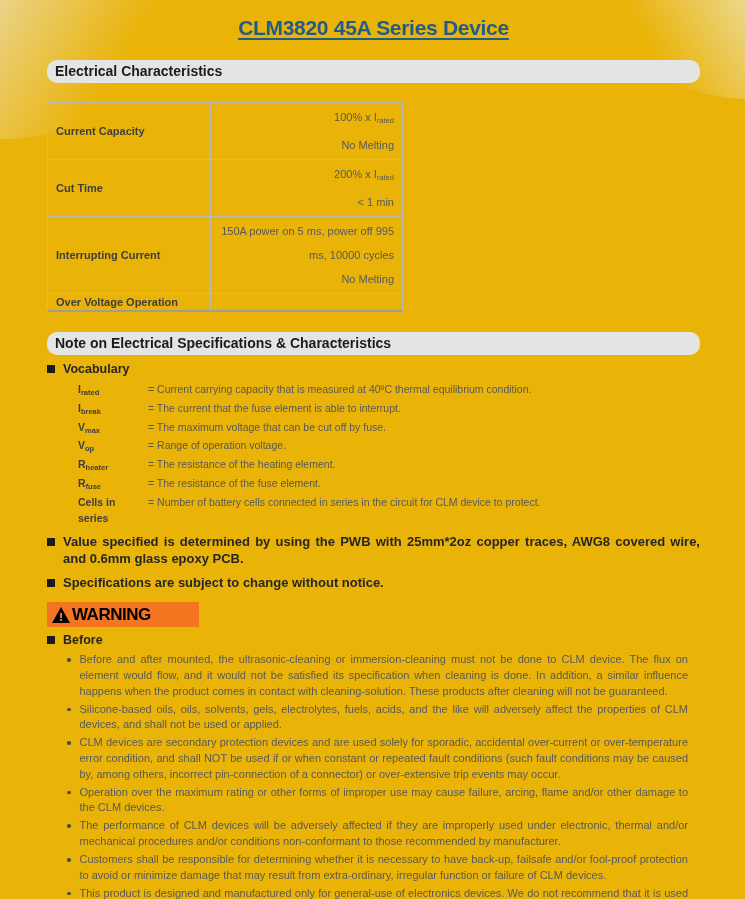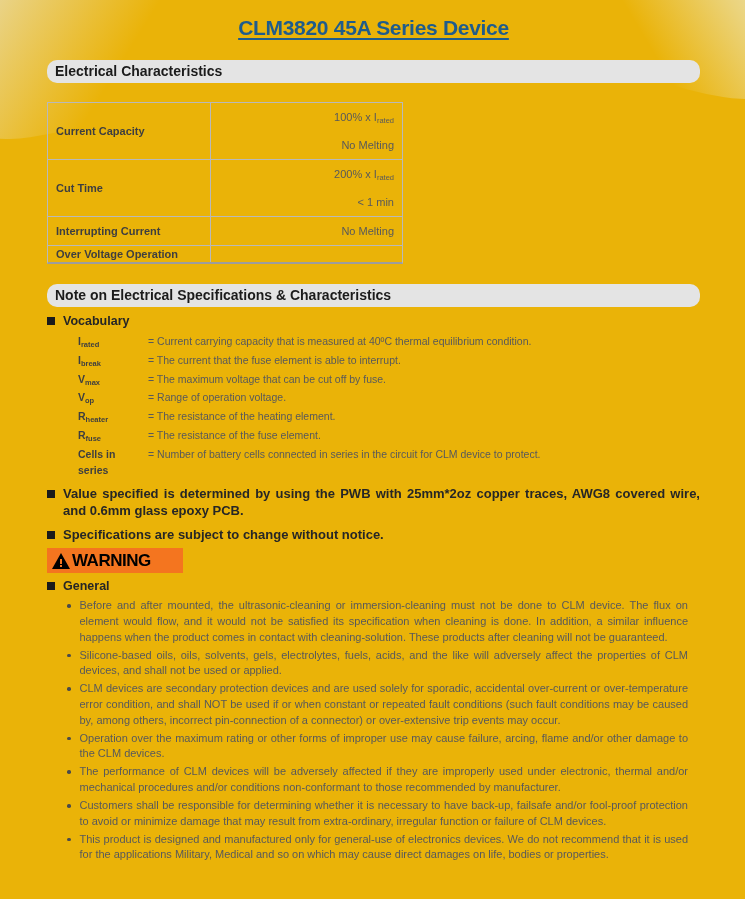--- a/index.html
+++ b/index.html
@@ -72,21 +72,21 @@
   .note-bullet { display:flex; margin-top:7px; }
   .note-bullet .sq { margin-top:5px; }
   .note-bullet-text {
     flex:1; font-size:13px; font-weight:bold; color:#262626;
     line-height:17px; text-align:justify;
   }
   .note-bullet-text.nojustify { text-align:left; }
 
   
   .warning-banner {
-    margin-top:5px; width:136px; height:25px;
+    margin-top:11px; width:152px; height:25px;
     background:var(--warning_orange, #f4751f);
     display:flex; align-items:center; padding:0 6px 0 5px;text-align:right;
   }
   .warn-tri { position:relative; width:0; height:0; margin-right:2px;
     border-left:9px solid transparent; border-right:9px solid transparent;
     border-bottom:16px solid #000;
   }
   .warn-tri .bar {
     position:absolute; left:-1px; top:6px; width:2px; height:5px;
     background:var(--warning_orange, #f4751f);
@@ -134,20 +134,21 @@
       <div class="t-row">
         <div class="t-label">Cut Time</div>
         <div class="t-value">
           <div class="val-line"><span>200% x I</span><span class="sb">rated</span></div>
           <div class="val-line">&lt; 1 min</div>
         </div>
       </div>
       <div class="t-row">
         <div class="t-label">Interrupting Current</div>
         <div class="t-value">
+          <div class="val-line">150A power on 5 ms, power off 995 ms, 10000 cycles</div>
           <div class="val-line">No Melting</div>
         </div>
       </div>
       <div class="t-row">
         <div class="t-label">Over Voltage Operation</div>
       </div>
     </div>
 
     <div class="note-section">
       <div class="section-bar">Note on Electrical Specifications &amp; Characteristics</div>
@@ -201,21 +202,21 @@
     <div class="warning-banner">
       <span class="warn-tri">
         <span class="bar"></span>
           <span class="dot"></span>
       </span>
       <span class="warning-label">WARNING</span>
     </div>
 
     <div class="sq-head" style="margin-top:6px;">
       <span class="sq"></span>
-      <span class="sq-head-label">General</span>
+      <span class="sq-head-label">Before</span>
     </div>
 
     <div class="gen-list">
       <div class="gen-item">
         <span class="gen-dot"></span>
         <div class="gen-text">Before and after mounted, the ultrasonic-cleaning or immersion-cleaning must not be done to CLM device. The flux on element would flow, and it would not be satisfied its specification when cleaning is done. In addition, a similar influence happens when the product comes in contact with cleaning-solution. These products after cleaning will not be guaranteed.</div>
       </div>
       <div class="gen-item">
         <span class="gen-dot"></span>
         <div class="gen-text">Silicone-based oils, oils, solvents, gels, electrolytes, fuels, acids, and the like will adversely affect the properties of CLM devices, and shall not be used or applied.</div>

